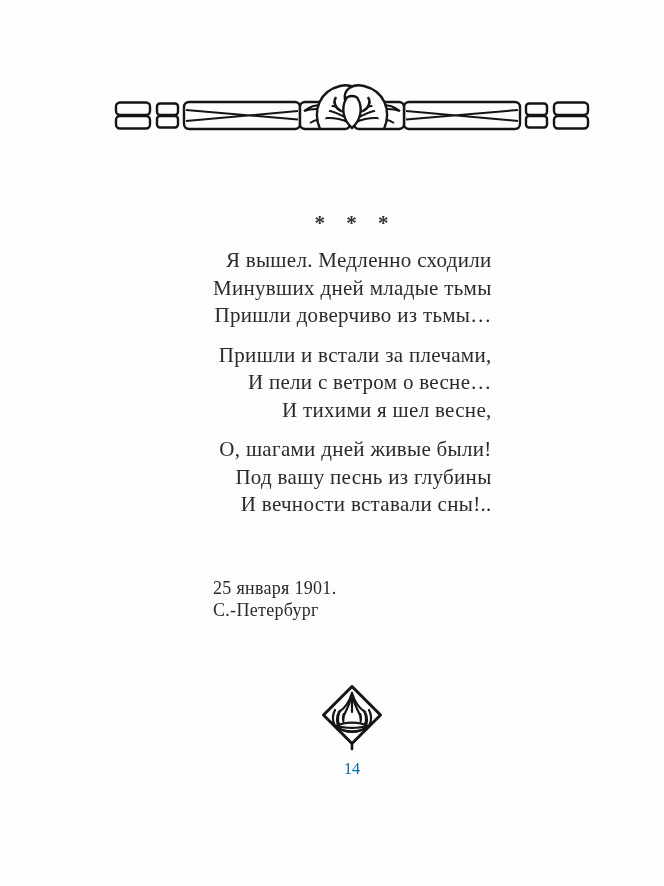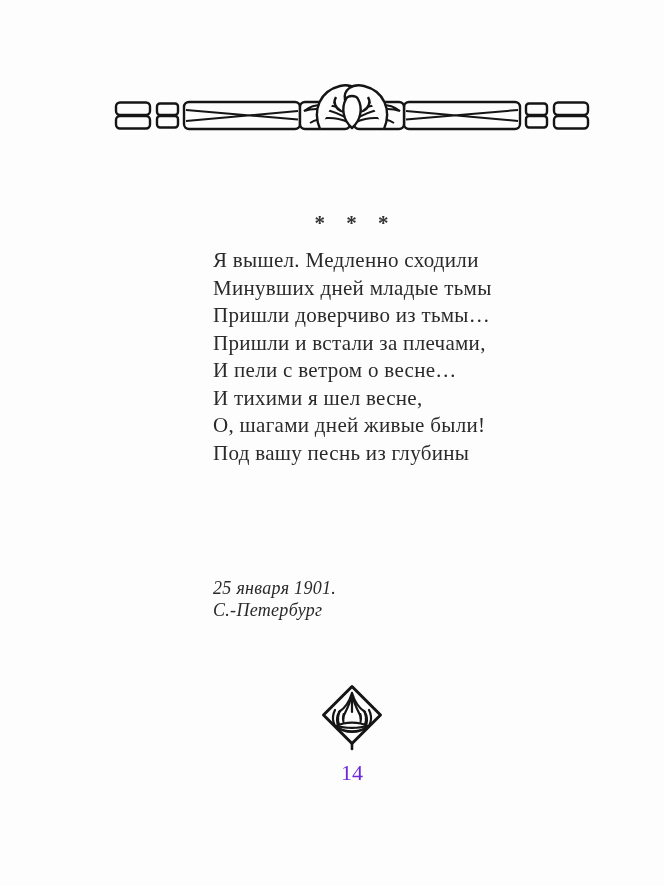--- a/index.html
+++ b/index.html
@@ -7,26 +7,26 @@
     position:relative; width:664px; height:886px;
     background:#fdfdfd; overflow:hidden;
     font-family:"Liberation Serif", serif; color:#2a2a2a;
   }
   .headpiece { position:absolute; left:114px; top:82px; width:476px; height:52px; }
   .marker {
     position:absolute; left:252px; top:211px; width:200px;
     text-align:center; font-size:21px; font-weight:bold;
     word-spacing:14px; letter-spacing:1px; color:#333;
   }
-  .poem { position:absolute; left:213px; top:247px; font-size:21px; line-height:27.5px; letter-spacing:0.3px; }
-  .stanza + .stanza { margin-top:0; }
+  .poem { position:absolute; left:213px; top:247px; font-size:21px; line-height:27.5px; letter-spacing:0.3px;text-align:right; }
+  .stanza + .stanza { margin-top:12px; }
   .poem-line { white-space:nowrap; }
-  .dateline { position:absolute; left:213px; top:577px; font-style:italic; font-size:18px; line-height:22px; letter-spacing:0.3px; }
+  .dateline { position:absolute; left:213px; top:577px; font-size:18px; line-height:22px; letter-spacing:0.3px; }
   .tailpiece { position:absolute; left:320px; top:683px; width:64px; height:70px; }
-  .pagenum { position:absolute; left:282px; top:760px; width:140px; text-align:center; font-size:22px; color:#6d28d9; }
+  .pagenum { position:absolute; left:282px; top:760px; width:140px; text-align:center; font-size:16px; color:#0369a1; }
 </style>
 </head>
 <body>
 
 <div class="page">
 
   <svg class="headpiece" viewBox="0 0 476 52" aria-hidden="true">
     <g stroke="#151515" stroke-width="2.4" fill="#fdfdfd">
 
       <rect x="2" y="20.5" width="34" height="12.5" rx="4"></rect>
@@ -70,20 +70,21 @@
       <div class="poem-line">Пришли доверчиво из тьмы…</div>
     </div>
     <div class="stanza">
       <div class="poem-line">Пришли и встали за плечами,</div>
       <div class="poem-line">И пели с ветром о весне…</div>
       <div class="poem-line">И тихими я шел весне,</div>
     </div>
     <div class="stanza">
       <div class="poem-line">О, шагами дней живые были!</div>
       <div class="poem-line">Под вашу песнь из глубины</div>
+      <div class="poem-line">И вечности вставали сны!..</div>
     </div>
   </div>
 
   <div class="dateline">
     <div>25 января 1901.</div>
     <div>С.-Петербург</div>
   </div>
 
   <svg class="tailpiece" viewBox="0 0 64 70" aria-hidden="true">
     <g stroke="#151515" fill="none" stroke-width="2.2" stroke-linecap="round">

